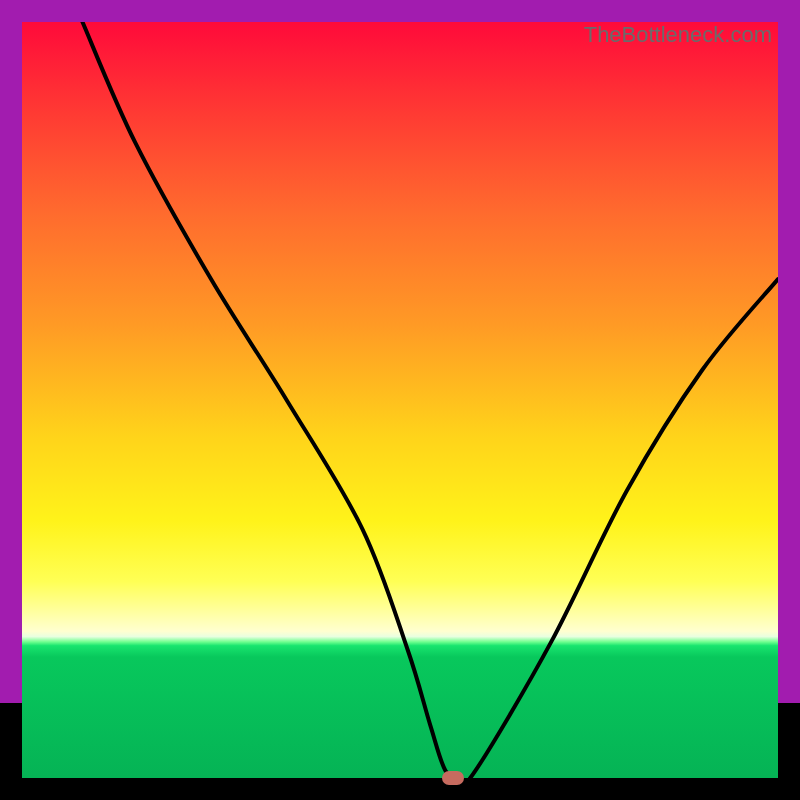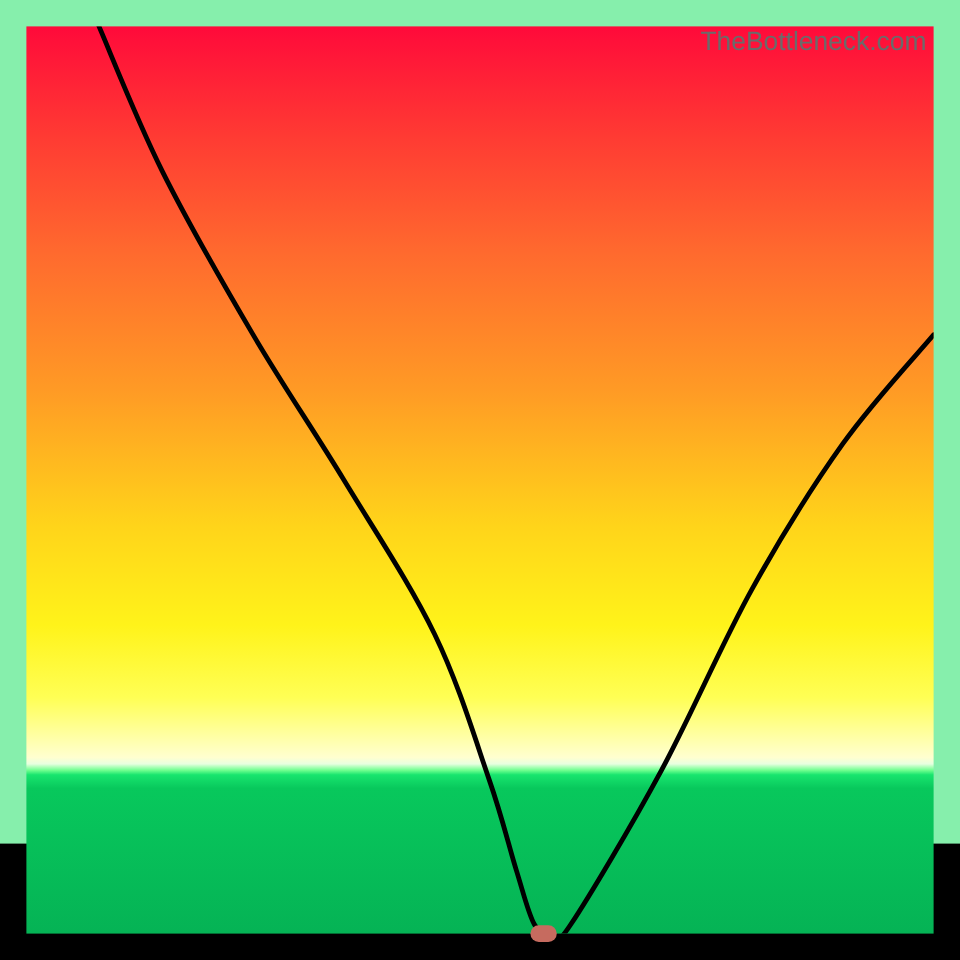--- a/index.html
+++ b/index.html
@@ -9,21 +9,21 @@
     height: 800px;
     background: #000;
     overflow: hidden;
   }
   .frame {
     position: absolute;
     left: 0;
     top: 0;
     width: 800px;
     height: 703px;
-    background: #86efac;
+    background: #a21caf;
   }
   .plot {
     position: absolute;
     left: 22px;
     top: 22px;
     width: 756px;
     height: 756px;
     background: linear-gradient(to bottom,
       #ff0a3a 0%,
       #ff3a33 12%,

